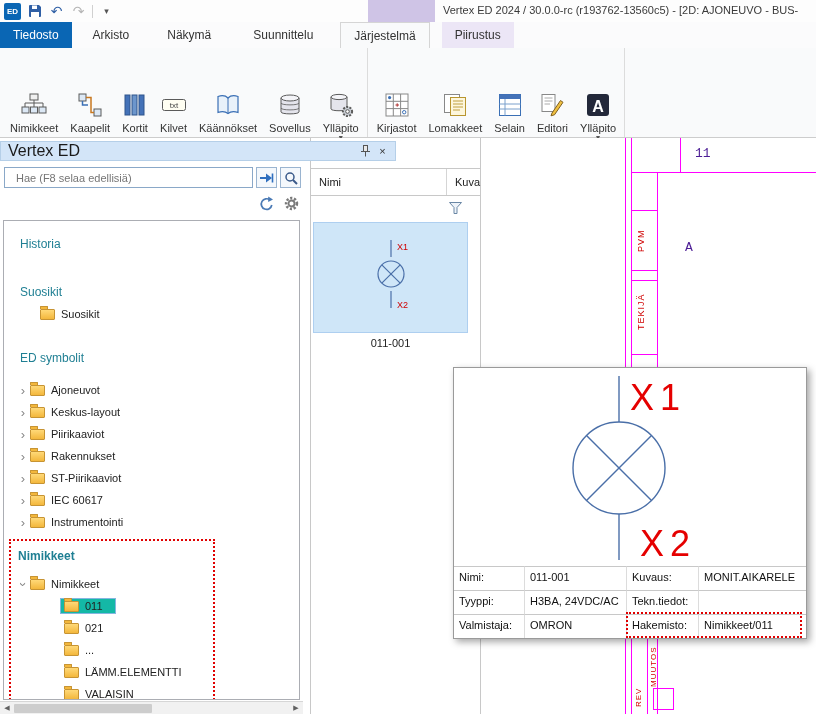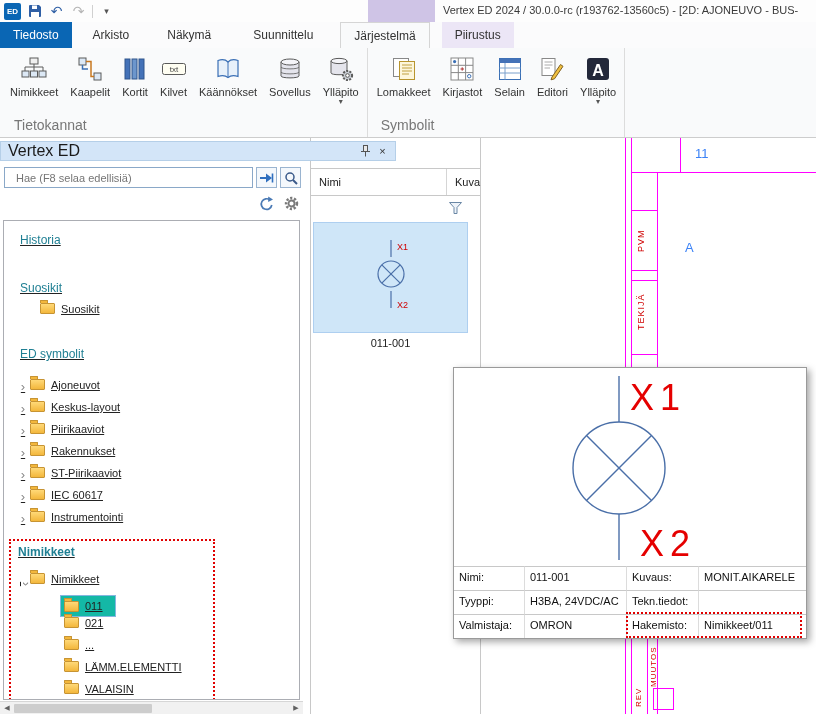--- a/index.html
+++ b/index.html
@@ -30,21 +30,21 @@
   .tab.t-suunnittelu { margin-left:16px; }
   .tab.t-jarjestelma { margin-left:14px; background:#f9fafb; border:1px solid #d5d5d5; border-bottom:none; }
   .tab.t-piirustus { margin-left:12px; background:#ece6f6; }
 
   
   .ribbon { position:absolute; left:0; top:48px; width:816px; height:90px; background:#f9fafb;
             border-bottom:1px solid #cdcdcd; display:flex; padding-left:4px; }
   .rgroup { display:flex; flex-direction:column; border-right:1px solid #dcdcdc; padding-right:2px; margin-right:3px; }
   .rbuttons { display:flex; align-items:flex-start; flex:1; padding-top:3px; }
   .rbtn { display:flex; flex-direction:column; align-items:center; padding:4px 6px 2px; border-radius:2px; cursor:default; }
-  .ricon { height:28px; display:flex; align-items:center; justify-content:center; }
+  .ricon { height:28px; display:flex; align-items:center; justify-content:center;margin-top:36px; }
   .rlbl { font-size:11px; color:#333; margin-top:3px; white-space:nowrap; }
   .rcaret { font-size:8px; color:#555; line-height:7px; }
   .rgroup-label { font-size:14px; color:#777; padding:1px 10px 4px; }
 
   
   .main { position:absolute; left:0; top:138px; width:816px; height:576px; background:#fff; }
 
   
   .dock-title { position:absolute; left:0; top:3px; width:396px; height:20px; background:#d3e5f8;
                 border:1px solid #b5cfe8; display:flex; align-items:center; padding:0 4px 0 7px; z-index:3; }
@@ -57,21 +57,21 @@
   .search-input { width:249px; height:21px; border:1px solid #8aa8c8; font-size:11px; padding:2px 11px;
                   font-family:"Liberation Sans", sans-serif; color:#444; }
   .sq-btn { width:21px; height:21px; border:1px solid #9ab4d0; background:#f4f8fc;
             display:flex; align-items:center; justify-content:center; cursor:default; }
   .tool-row { position:absolute; left:256px; top:55px; display:flex; gap:5px; z-index:2; }
   .tool-btn { width:20px; height:20px; display:flex; align-items:center; justify-content:center; cursor:default; }
 
   
   .treebox { position:absolute; left:3px; top:82px; width:297px; height:480px; background:#fff;
              border:1px solid #abadb3; overflow:hidden; padding-top:12px; }
-  .trow { height:22px; display:flex; font-size:11px; color:#222; white-space:nowrap;text-decoration:underline; }
+  .trow { height:22px; display:flex; align-items:center; font-size:11px; color:#222; white-space:nowrap; }
   .tlink { font-size:12px; color:#1f7f93; cursor:default; }
   .tlink.bold { font-weight:bold; }
   .exp { width:14px; color:#888; font-size:13px; text-align:center; display:inline-block; cursor:default; }
   .exp.open { transform:rotate(90deg); }
   .folder { width:15px; height:11px; background:linear-gradient(#ffd978,#f3b73c); border:1px solid #c79433;
             border-radius:1px; position:relative; display:inline-block; margin-right:6px; flex:none; }
   .folder::before { content:""; position:absolute; top:-4px; left:-1px; width:6px; height:2px;
                     background:#f3b73c; border:1px solid #c79433; border-bottom:none; border-radius:1px 1px 0 0; }
   .selwrap { display:inline-flex; align-items:center; background:#14b8a6; border:1px solid #84b6e0;
              padding:1px 12px 1px 3px; }
@@ -94,21 +94,21 @@
   .br-col { font-size:11px; color:#222; padding-left:8px; }
   .br-col.c1 { width:147px; border-right:1px solid #d5d5d5; height:100%; display:flex; align-items:center; }
   .br-filter { position:absolute; left:138px; top:62px; cursor:default; }
   .br-cell { position:absolute; left:2px; top:84px; width:155px; height:111px; background:#cfe6f8;
              border:1px solid #aecff0; display:flex; align-items:center; justify-content:center; }
   .br-caption { position:absolute; left:2px; top:199px; width:155px; text-align:center; font-size:11px; color:#222; }
 
   
   .drawing { position:absolute; left:481px; top:0; width:335px; height:576px; background:#fff; overflow:hidden; }
   .dl { position:absolute; background:#ff00ff; }
-  .dred { position:absolute; color:#3b82f6; }
+  .dred { position:absolute; color:#4c1d95;font-family:Liberation Mono, monospace; }
   .vtext { position:absolute; writing-mode:vertical-rl; transform:rotate(180deg); color:#d00000;
            font-size:9px; letter-spacing:1px; text-align:center; }
   .drect { position:absolute; border:1px solid #ff00ff; }
 
   
   .popup { position:absolute; left:453px; top:229px; width:354px; height:272px; background:#fff;
            border:1px solid #9a9a9a; box-shadow:3px 3px 7px rgba(0,0,0,0.35); z-index:10; }
   .ptable { position:absolute; left:0; top:198px; width:100%; display:grid;
             grid-template-columns:70px 102px 72px 1fr; }
   .pcell { height:24px; border-top:1px solid #c8c8c8; font-size:11px; color:#111;
@@ -230,38 +230,38 @@
         </div>
       </div>
       <div class="rgroup-label">Tietokannat</div>
     </div>
 
     <div class="rgroup">
       <div class="rbuttons">
         <div class="rbtn">
           <span class="ricon">
             <svg width="26" height="26">
-                <rect x="2.5" y="2.5" width="15" height="18" fill="#fff" stroke="#888"></rect>
-                <rect x="8.5" y="5.5" width="15" height="18" fill="#fdf6dc" stroke="#b8952f"></rect>
-                <path d="M11 9 H21 M11 12 H21 M11 15 H21 M11 18 H18" stroke="#c0a040" fill="none"></path>
-              </svg>
-          </span>
-          <span class="rlbl">Lomakkeet</span>
-        </div>
-        <div class="rbtn">
-          <span class="ricon">
-            <svg width="26" height="26">
                 <rect x="2" y="2" width="22" height="22" fill="#fff" stroke="#888"></rect>
                 <path d="M2 9.3 H24 M2 16.6 H24 M9.3 2 V24 M16.6 2 V24" stroke="#888" fill="none"></path>
                 <circle cx="5.6" cy="5.6" r="1.6" fill="#3a6fb5"></circle>
                 <path d="M11.5 13 H15 M13.2 11.3 V14.7" stroke="#b03030" fill="none"></path>
                 <circle cx="20.2" cy="20.2" r="1.7" fill="none" stroke="#3a6fb5"></circle>
               </svg>
           </span>
           <span class="rlbl">Kirjastot</span>
+        </div>
+        <div class="rbtn">
+          <span class="ricon">
+            <svg width="26" height="26">
+                <rect x="2.5" y="2.5" width="15" height="18" fill="#fff" stroke="#888"></rect>
+                <rect x="8.5" y="5.5" width="15" height="18" fill="#fdf6dc" stroke="#b8952f"></rect>
+                <path d="M11 9 H21 M11 12 H21 M11 15 H21 M11 18 H18" stroke="#c0a040" fill="none"></path>
+              </svg>
+          </span>
+          <span class="rlbl">Lomakkeet</span>
         </div>
         <div class="rbtn">
           <span class="ricon">
             <svg width="26" height="26">
                 <rect x="2.5" y="2.5" width="21" height="21" fill="#fff" stroke="#3a6fb5"></rect>
                 <rect x="2.5" y="2.5" width="21" height="4.5" fill="#4472b8"></rect>
                 <path d="M2.5 12 H23.5 M2.5 17 H23.5 M8 7 V23.5" stroke="#7aa0cc" fill="none"></path>
               </svg>
           </span>
           <span class="rlbl">Selain</span>

